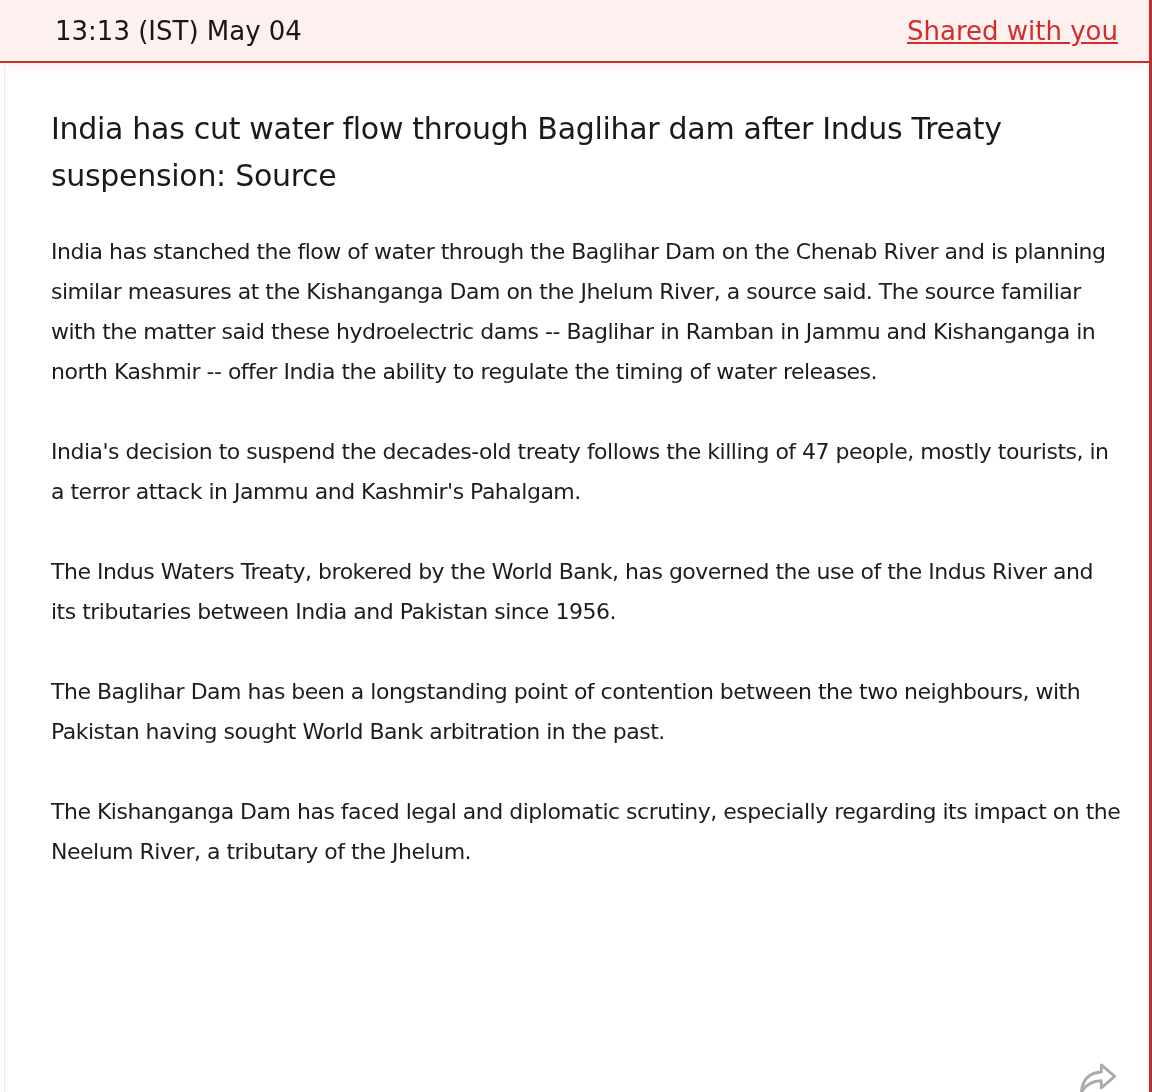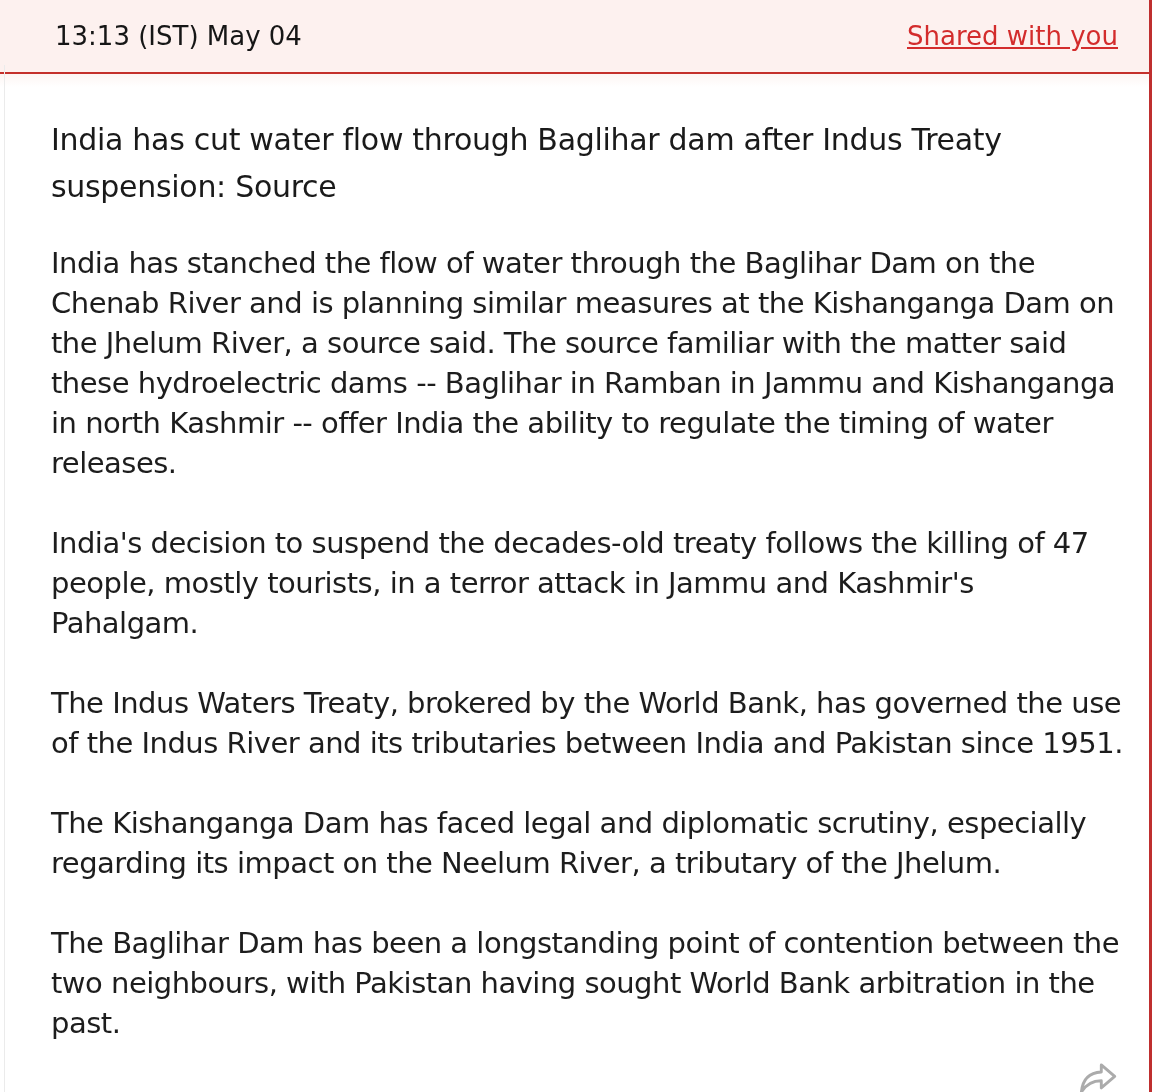--- a/index.html
+++ b/index.html
@@ -22,21 +22,21 @@
     position: absolute; top: 0; right: 0;
     width: 3px; height: 1092px;
     background: var(--edge-stripe, #bf2f2f);
     z-index: 10;
   }
   .left-hairline {
     position: absolute; left: 4px; top: 65px; bottom: 0;
     width: 1px; background: #ebebeb;
   }
   .liveblog-header {
-    height: 74px;
+    height: 63px;
     background: var(--header-bg, #fdf1ef);
     border-bottom: 2px solid var(--border-red, #c4302b);
     display: flex; align-items: center; justify-content: space-between;
     padding: 0 34px 0 55px;
     font-size: 26px;
   }
   .timestamp { color: #161616; }
   .shared { color: var(--accent-red, #d32c2c); cursor: pointer; text-decoration: underline; }
   .header-fade {
     height: 13px;
@@ -48,21 +48,21 @@
   }
   h1 {
     font-size: 30px;
     line-height: 47px;
     font-weight: 400;
     letter-spacing: -0.3px;
     color: #1a1a1a;
     margin: 0 0 33px 0;
   }
   article p {
-    font-size: 29px;
+    font-size: 22px;
     line-height: 40px;
     letter-spacing: -0.5px;
     color: var(--text-color, #1d1d1d);
     margin: 0 0 40px 0;
     max-width: 1072px;
   }
   .share-btn {
     position: absolute;
     right: 30px; top: 1058px;
     width: 46px; height: 46px;
@@ -82,25 +82,25 @@
 </header>
 <div class="header-fade"></div>
 
 <article>
   <h1>India has cut water flow through Baglihar dam after Indus Treaty suspension: Source</h1>
 
   <p>India has stanched the flow of water through the Baglihar Dam on the Chenab River and is planning similar measures at the Kishanganga Dam on the Jhelum River, a source said. The source familiar with the matter said these hydroelectric dams -- Baglihar in Ramban in Jammu and Kishanganga in north Kashmir -- offer India the ability to regulate the timing of water releases.</p>
 
   <p>India's decision to suspend the decades-old treaty follows the killing of 47 people, mostly tourists, in a terror attack in Jammu and Kashmir's Pahalgam.</p>
 
-  <p>The Indus Waters Treaty, brokered by the World Bank, has governed the use of the Indus River and its tributaries between India and Pakistan since 1951.</p>
+  <p>The Indus Waters Treaty, brokered by the World Bank, has governed the use of the Indus River and its tributaries between India and Pakistan since 1956.</p>
+
+  <p>The Baglihar Dam has been a longstanding point of contention between the two neighbours, with Pakistan having sought World Bank arbitration in the past.</p>
 
   <p>The Kishanganga Dam has faced legal and diplomatic scrutiny, especially regarding its impact on the Neelum River, a tributary of the Jhelum.</p>
-
-  <p>The Baglihar Dam has been a longstanding point of contention between the two neighbours, with Pakistan having sought World Bank arbitration in the past.</p>
 </article>
 
 <div class="share-btn">
   <span>
     <svg viewBox="0 0 24 24" fill="none" stroke="#ababab" stroke-width="1.5" stroke-linejoin="round" stroke-linecap="round">
       <path d="M13.2 3.6 L20.2 9.6 L13.2 15.6 L13.2 11.9
                C8.4 11.9 5.2 13.9 2.8 17.8
                C3.4 11.4 7.0 7.6 13.2 7.3 Z"></path>
     </svg>
   </span>

